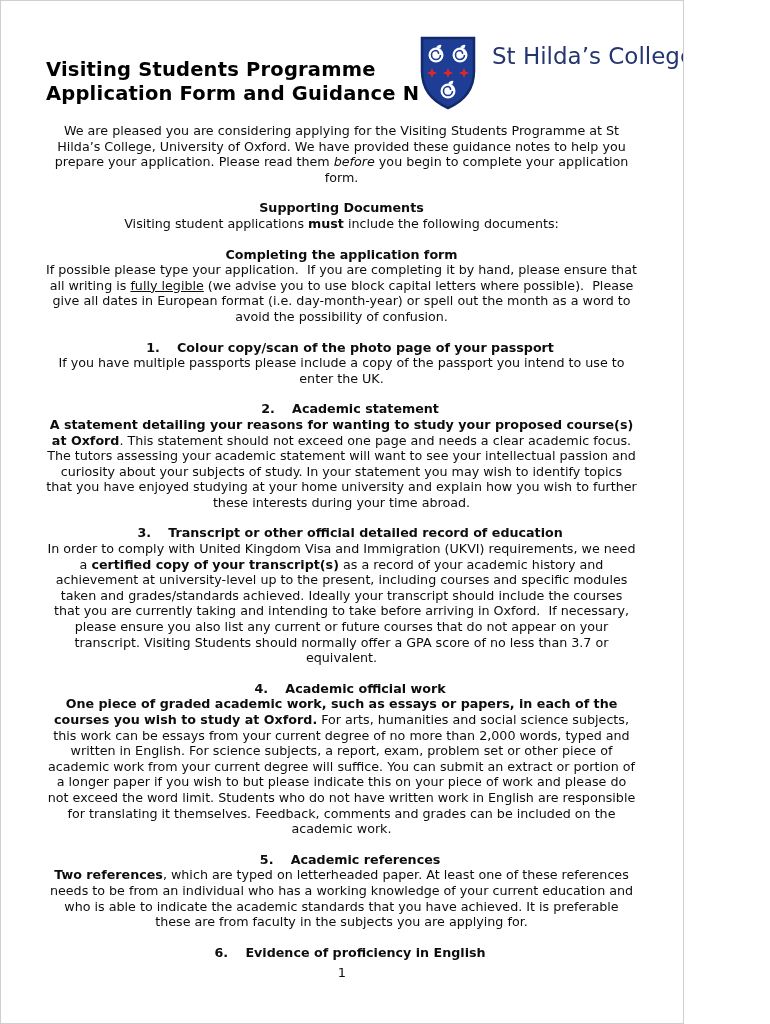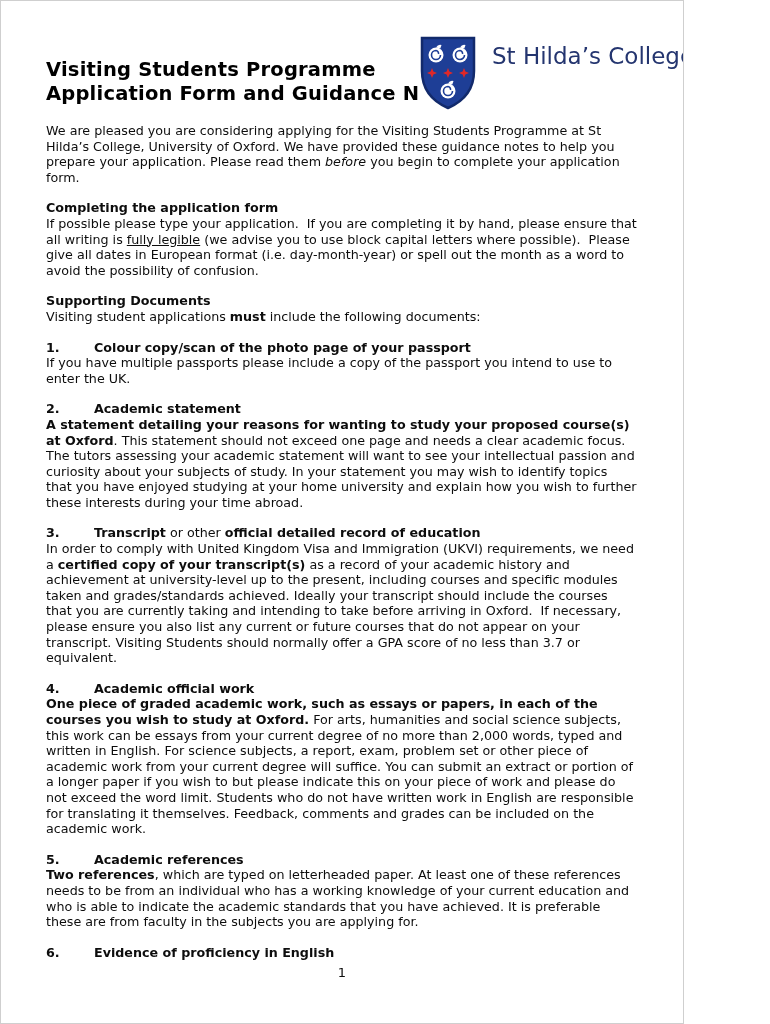--- a/index.html
+++ b/index.html
@@ -20,24 +20,24 @@
   .content { padding: 57px 46px 0 45px; }
   h1.title {
     margin: 0 0 18px 0;
     font-size: 19.5px;
     line-height: 23.5px;
     font-weight: 700;
     color: #000;
     max-width: 500px;
     letter-spacing: 0.2px;
   }
-  .block { margin: 0 0 15px 0; }
+  .block { margin: 0 0 15px 0; text-align: center; }
   .p { margin: 0; white-space: pre-wrap; }
   .b { font-weight: 700; }
-  .n { font-weight: 400; }
+  .n { font-weight: 700; }
   .u { text-decoration: underline; }
   .item-head { margin: 0; font-weight: 700; white-space: pre-wrap; }
   .num { display: inline-block; width: 48px; }
   
   .logo {
     position: absolute;
     top: 34px;
     left: 418px;
     display: flex;
     align-items: flex-start;
@@ -106,27 +106,27 @@
 
   <div class="content">
 
     <h1 class="title"><span>Visiting Students Programme</span><br><span>Application Form and Guidance Notes</span></h1>
 
     <div class="block">
       <p class="p"><span>We are pleased you are considering applying for the Visiting Students Programme at St Hilda’s College, University of Oxford. We have provided these guidance notes to help you prepare your application. Please read them </span><em>before</em><span> you begin to complete your application form.</span></p>
     </div>
 
     <div class="block">
-      <p class="p b">Completing the application form</p>
-      <p class="p"><span>If possible please type your application.  If you are completing it by hand, please ensure that all writing is </span><span class="u">fully legible</span><span> (we advise you to use block capital letters where possible).  Please give all dates in European format (i.e. day-month-year) or spell out the month as a word to avoid the possibility of confusion.</span></p>
+      <p class="p b">Supporting Documents</p>
+      <p class="p"><span>Visiting student applications </span><strong>must</strong><span> include the following documents:</span></p>
     </div>
 
     <div class="block">
-      <p class="p b">Supporting Documents</p>
-      <p class="p"><span>Visiting student applications </span><strong>must</strong><span> include the following documents:</span></p>
+      <p class="p b">Completing the application form</p>
+      <p class="p"><span>If possible please type your application.  If you are completing it by hand, please ensure that all writing is </span><span class="u">fully legible</span><span> (we advise you to use block capital letters where possible).  Please give all dates in European format (i.e. day-month-year) or spell out the month as a word to avoid the possibility of confusion.</span></p>
     </div>
 
     <div class="block">
       <p class="item-head"><span class="num">1.</span><span>Colour copy/scan of the photo page of your passport</span></p>
       <p class="p"><span>If you have multiple passports please include a copy of the passport you intend to use to enter the UK.</span></p>
     </div>
 
     <div class="block">
       <p class="item-head"><span class="num">2.</span><span>Academic statement</span></p>
       <p class="p"><strong>A statement detailing your reasons for wanting to study your proposed course(s) at Oxford</strong><span>. This statement should not exceed one page and needs a clear academic focus. The tutors assessing your academic statement will want to see your intellectual passion and curiosity about your subjects of study. In your statement you may wish to identify topics that you have enjoyed studying at your home university and explain how you wish to further these interests during your time abroad.</span></p>

